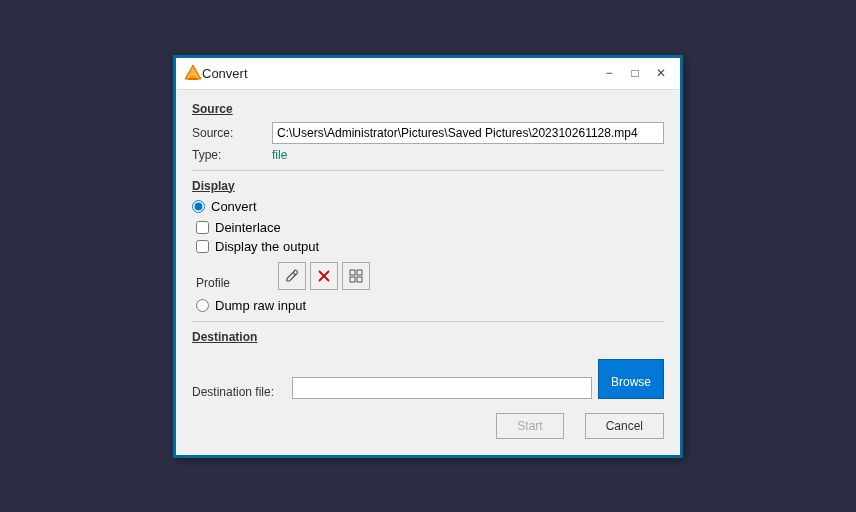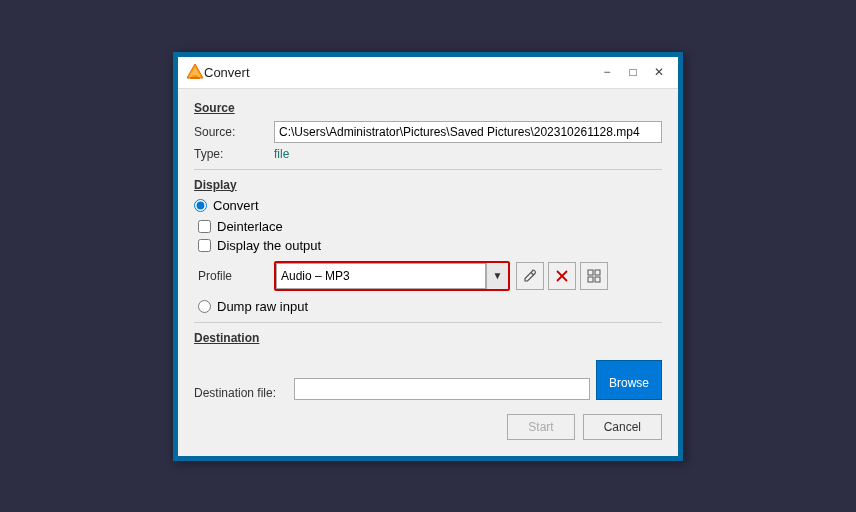--- a/index.html
+++ b/index.html
@@ -17,21 +17,21 @@
       width: 856px;
       height: 512px;
       background: #2d2d44;
       display: flex;
       align-items: center;
       justify-content: center;
     }
     .window {
       width: 510px;
       background: #f0f0f0;
-      border: 5px solid #0369a1;
+      border: 3px solid #0369a1;
       box-shadow: 2px 2px 10px rgba(0,0,0,0.4);
     }
     .title-bar {
       background: #ffffff;
       border-bottom: 1px solid #ddd;
       display: flex;
       align-items: center;
       padding: 6px 8px;
       height: 32px;
     }
@@ -110,21 +110,21 @@
       display: flex;
       align-items: center;
       margin-bottom: 4px;
       margin-left: 4px;
     }
     .checkbox-row input[type="checkbox"] {
       margin-right: 6px;
     }
     .profile-row {
       display: flex;
-      align-items: center;
+      align-items: flex-end;
       margin: 8px 0;
       margin-left: 4px;
     }
     .profile-label {
       width: 76px;
       font-size: 12px;
       color: #333;
     }
     .profile-dropdown-wrapper {
       border: 2px solid #cc0000;
@@ -212,21 +212,21 @@
       padding: 15px 12px;
       background: #0078d7;
       color: white;
       border: 1px solid #005fa3;
       cursor: pointer;
       font-size: 12px;
     }
     .footer-buttons {
       display: flex;
       justify-content: flex-end;
-      gap: 8px;
+      gap: 21px;
       margin-top: 14px;
     }
     .footer-btn {
       height: 26px;
       padding: 0 20px;
       border: 1px solid #aaa;
       background: #f0f0f0;
       cursor: pointer;
       font-size: 12px;
       color: #333;
@@ -290,30 +290,20 @@
           <input type="checkbox" id="deinterlace" style="">
           <label for="deinterlace">Deinterlace</label>
         </div>
         <div class="checkbox-row">
           <input type="checkbox" id="displayOutput" style="">
           <label for="displayOutput">Display the output</label>
         </div>
 
         <div class="profile-row">
           <span class="profile-label">Profile</span>
-          <div class="profile-dropdown-wrapper">
-            <select class="profile-dropdown">
-              <option>Audio – MP3</option>
-              <option>Video – H.264 + MP3 (MP4)</option>
-              <option>Video – H.265 + MP3 (MP4)</option>
-              <option>Audio – Vorbis (OGG)</option>
-              <option>Video – Dirac + MP3 (TS)</option>
-            </select>
-            <button class="dropdown-arrow-btn">▼</button>
-          </div>
           <div class="profile-actions">
             <button class="profile-action-btn edit" title="Edit profile">
               <svg width="14" height="14" viewBox="0 0 14 14">
                 <path d="M10 1 C12 1 13 3 12 4.5 L4.5 12 L2 12 L2 9.5 L9.5 2 C9 1.2 10 1 10 1Z" fill="none" stroke="#555" stroke-width="1.2"></path>
                 <line x1="8" y1="3.5" x2="10.5" y2="6" stroke="#555" stroke-width="1.2"></line>
               </svg>
             </button>
             <button class="profile-action-btn delete" title="Delete profile">
               <svg width="14" height="14" viewBox="0 0 14 14">
                 <line x1="2" y1="2" x2="12" y2="12" stroke="#cc0000" stroke-width="1.8"></line>

